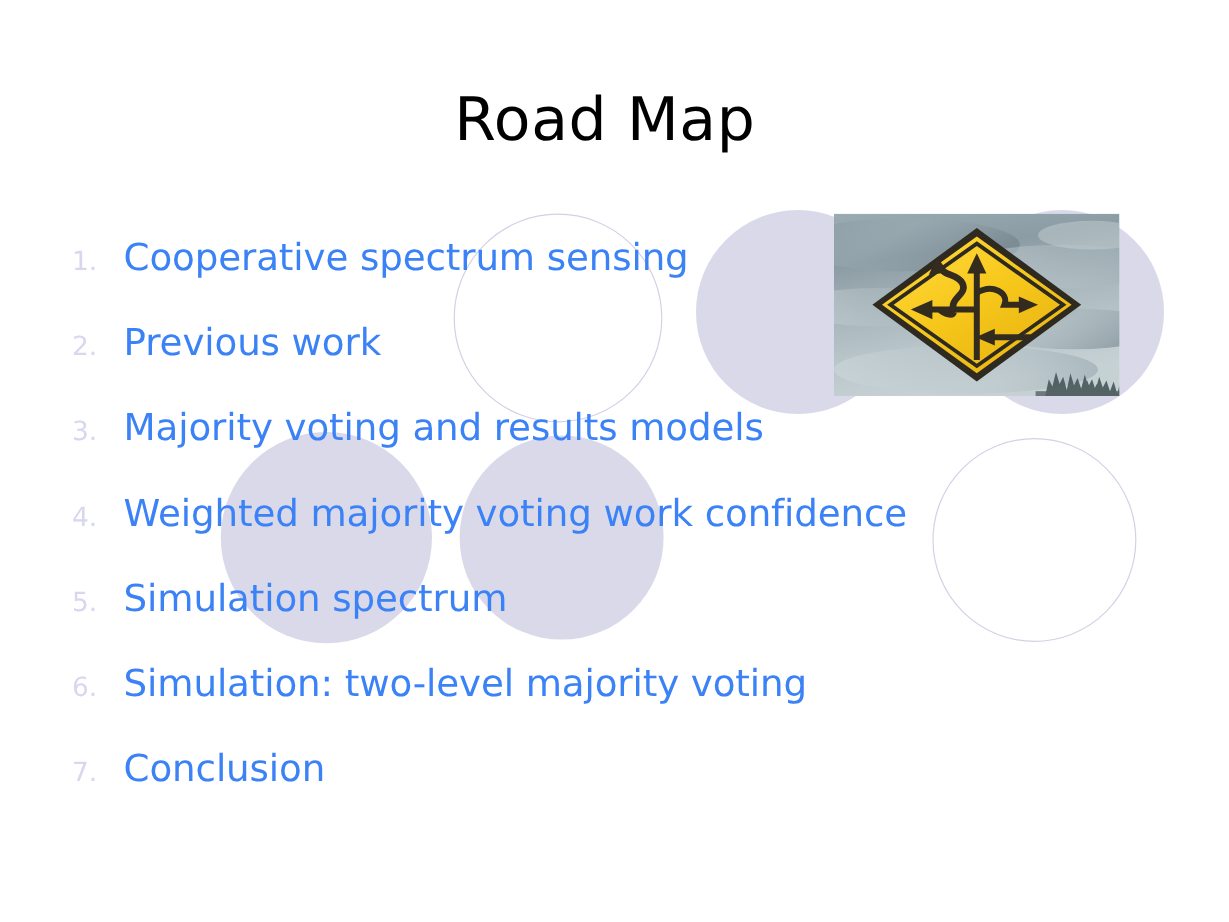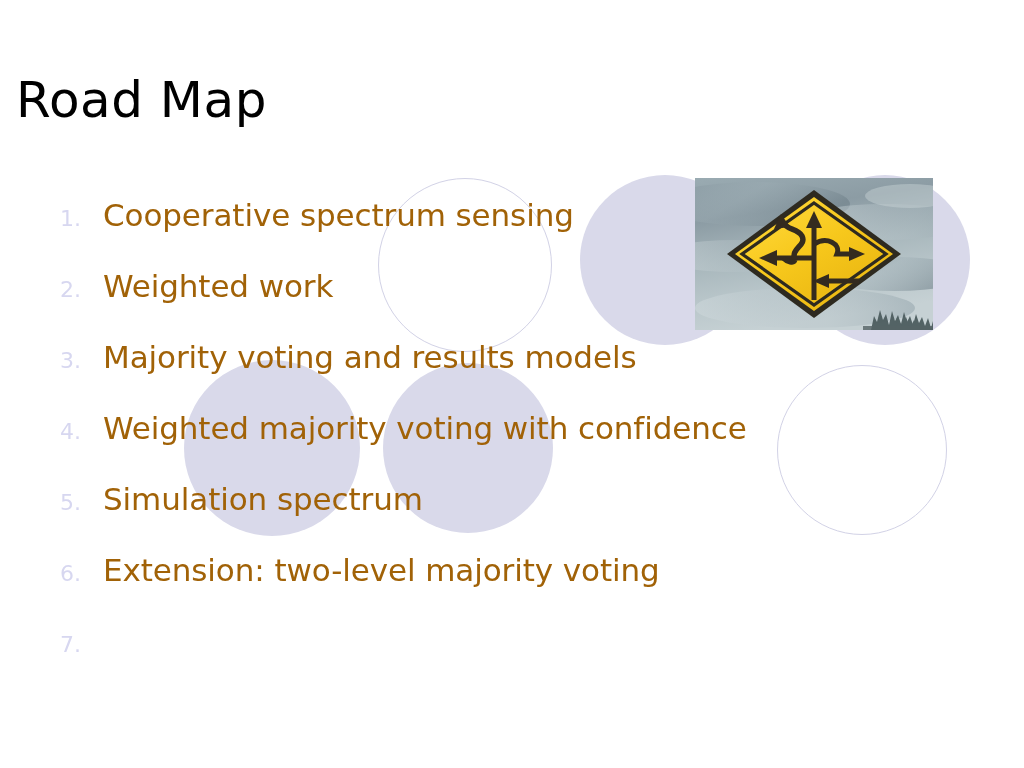--- a/index.html
+++ b/index.html
@@ -36,29 +36,28 @@
     border: 1.6px solid #d2d2e6;
     box-sizing: border-box;
   }
 
   
   #title {
     position: absolute;
     left: 0;
     top: 72px;
     width: 1008px;
-    text-align: left;
+    text-align: center;
     font-family: "DejaVu Sans", sans-serif;
     font-size: 50px;
     font-weight: 400;
     letter-spacing: 0.5px;
     color: #000000;
     line-height: 1.12;
     z-index: 6;
-    padding-left: 16px;
   }
 
   
   #bullet-list {
     position: absolute;
     left: 60px;
     top: 192px;
     width: 760px;
     z-index: 5;
   }
@@ -74,21 +73,21 @@
     font-family: "DejaVu Sans", sans-serif;
     font-size: 22px;
     color: #d7d7f0;
     line-height: 46px;
     padding-top: 4px;
     box-sizing: border-box;
   }
   .bullet-text {
     font-family: "DejaVu Sans", sans-serif;
     font-size: 31px;
-    color: #a16207;
+    color: #3b82f6;
     line-height: 46px;
     white-space: nowrap;
     letter-spacing: -0.1px;
   }
 
   
   #road-sign-photo {
     position: absolute;
     left: 695px;
     top: 178px;
@@ -119,40 +118,41 @@
 
   <div id="title">Road Map</div>
 
   <div id="bullet-list">
       <div class="bullet-row">
         <span class="bullet-num">1.</span>
         <span class="bullet-text">Cooperative spectrum sensing</span>
       </div>
       <div class="bullet-row">
         <span class="bullet-num">2.</span>
-        <span class="bullet-text">Weighted work</span>
+        <span class="bullet-text">Previous work</span>
       </div>
       <div class="bullet-row">
         <span class="bullet-num">3.</span>
         <span class="bullet-text">Majority voting and results models</span>
       </div>
       <div class="bullet-row">
         <span class="bullet-num">4.</span>
-        <span class="bullet-text">Weighted majority voting with confidence</span>
+        <span class="bullet-text">Weighted majority voting work confidence</span>
       </div>
       <div class="bullet-row">
         <span class="bullet-num">5.</span>
         <span class="bullet-text">Simulation spectrum</span>
       </div>
       <div class="bullet-row">
         <span class="bullet-num">6.</span>
-        <span class="bullet-text">Extension: two-level majority voting</span>
+        <span class="bullet-text">Simulation: two-level majority voting</span>
       </div>
       <div class="bullet-row">
         <span class="bullet-num">7.</span>
+        <span class="bullet-text">Conclusion</span>
       </div>
     </div>
 
   <div id="road-sign-photo">
     <svg viewBox="0 0 238 152" preserveAspectRatio="none" aria-hidden="true">
       <defs>
         <linearGradient id="skyGrad" x1="0" y1="0" x2="0.25" y2="1">
           <stop offset="0%" stop-color="#9aabb2"></stop>
           <stop offset="28%" stop-color="#8c9ca4"></stop>
           <stop offset="55%" stop-color="#a8b7bc"></stop>

